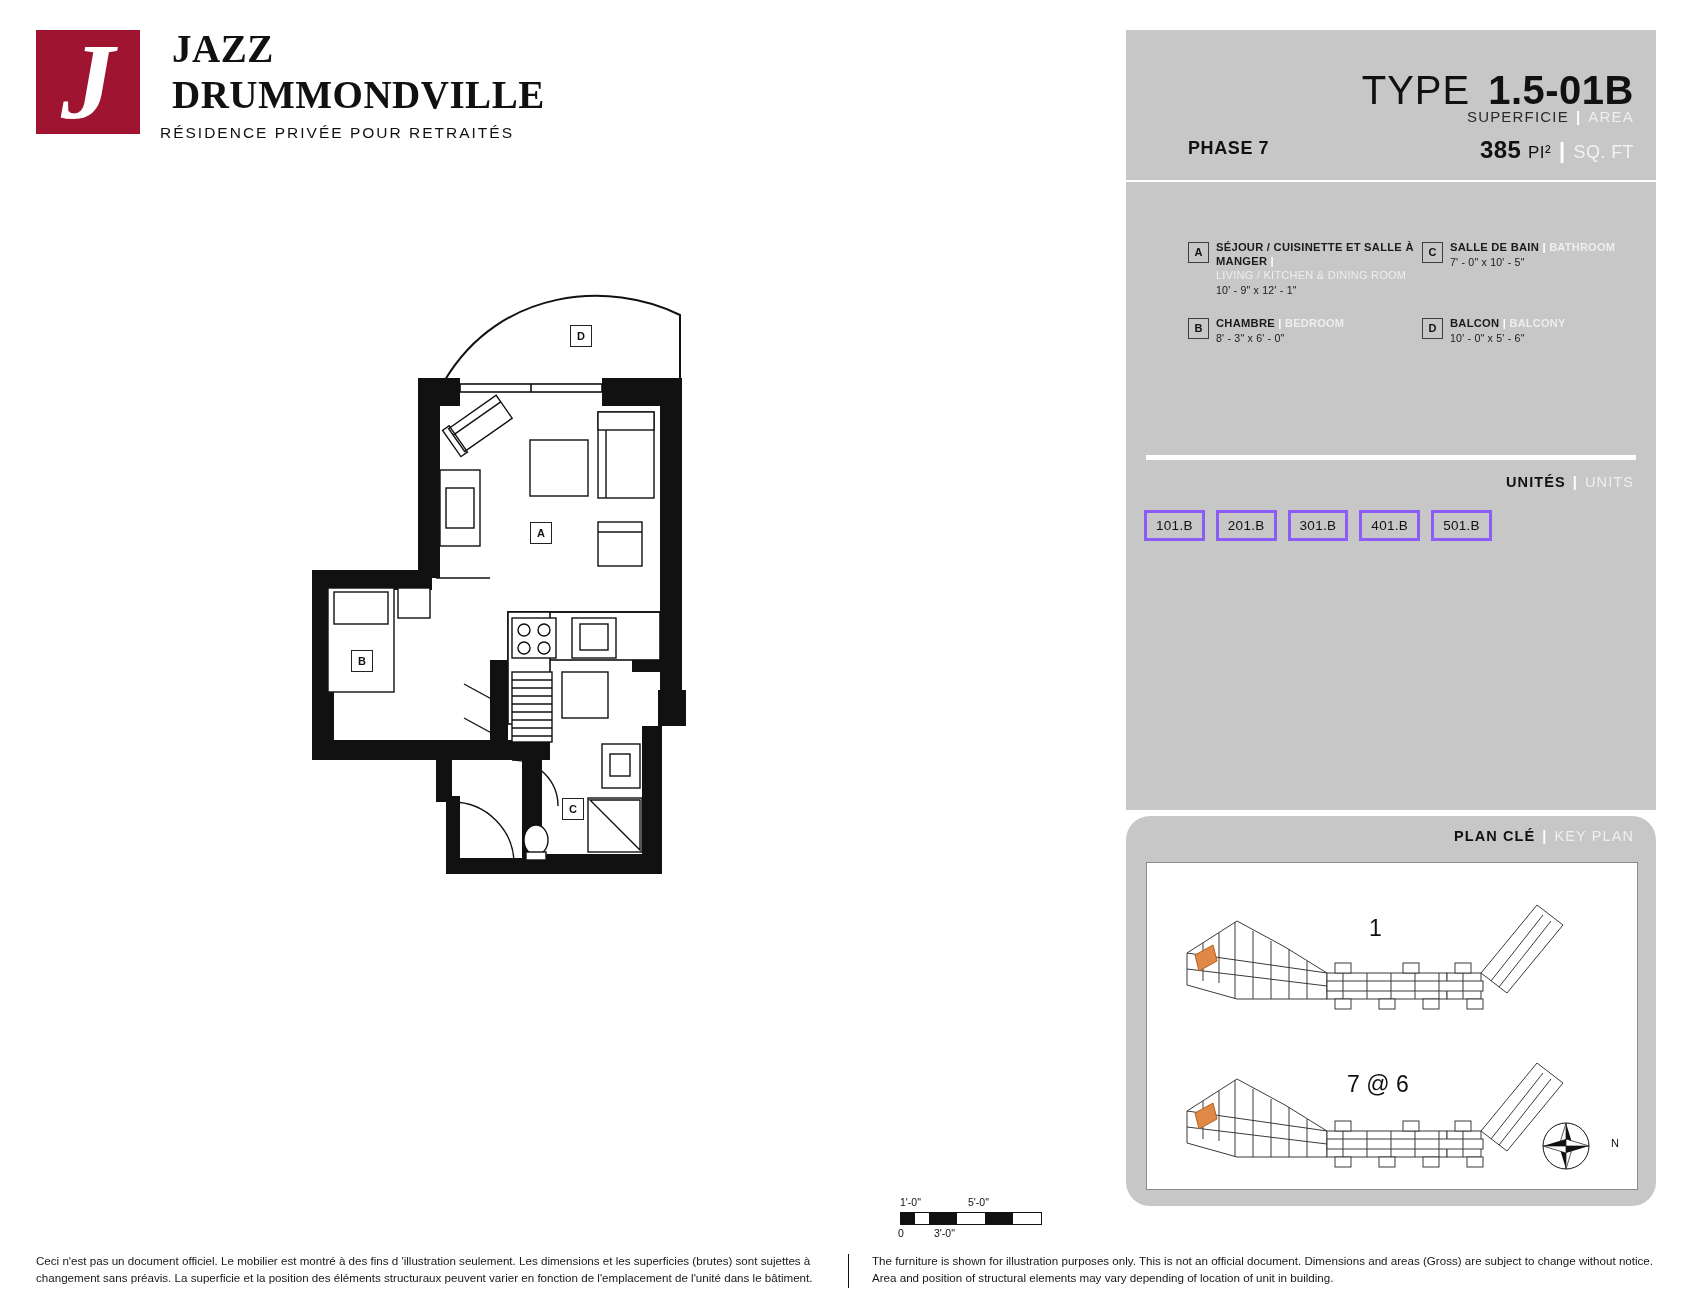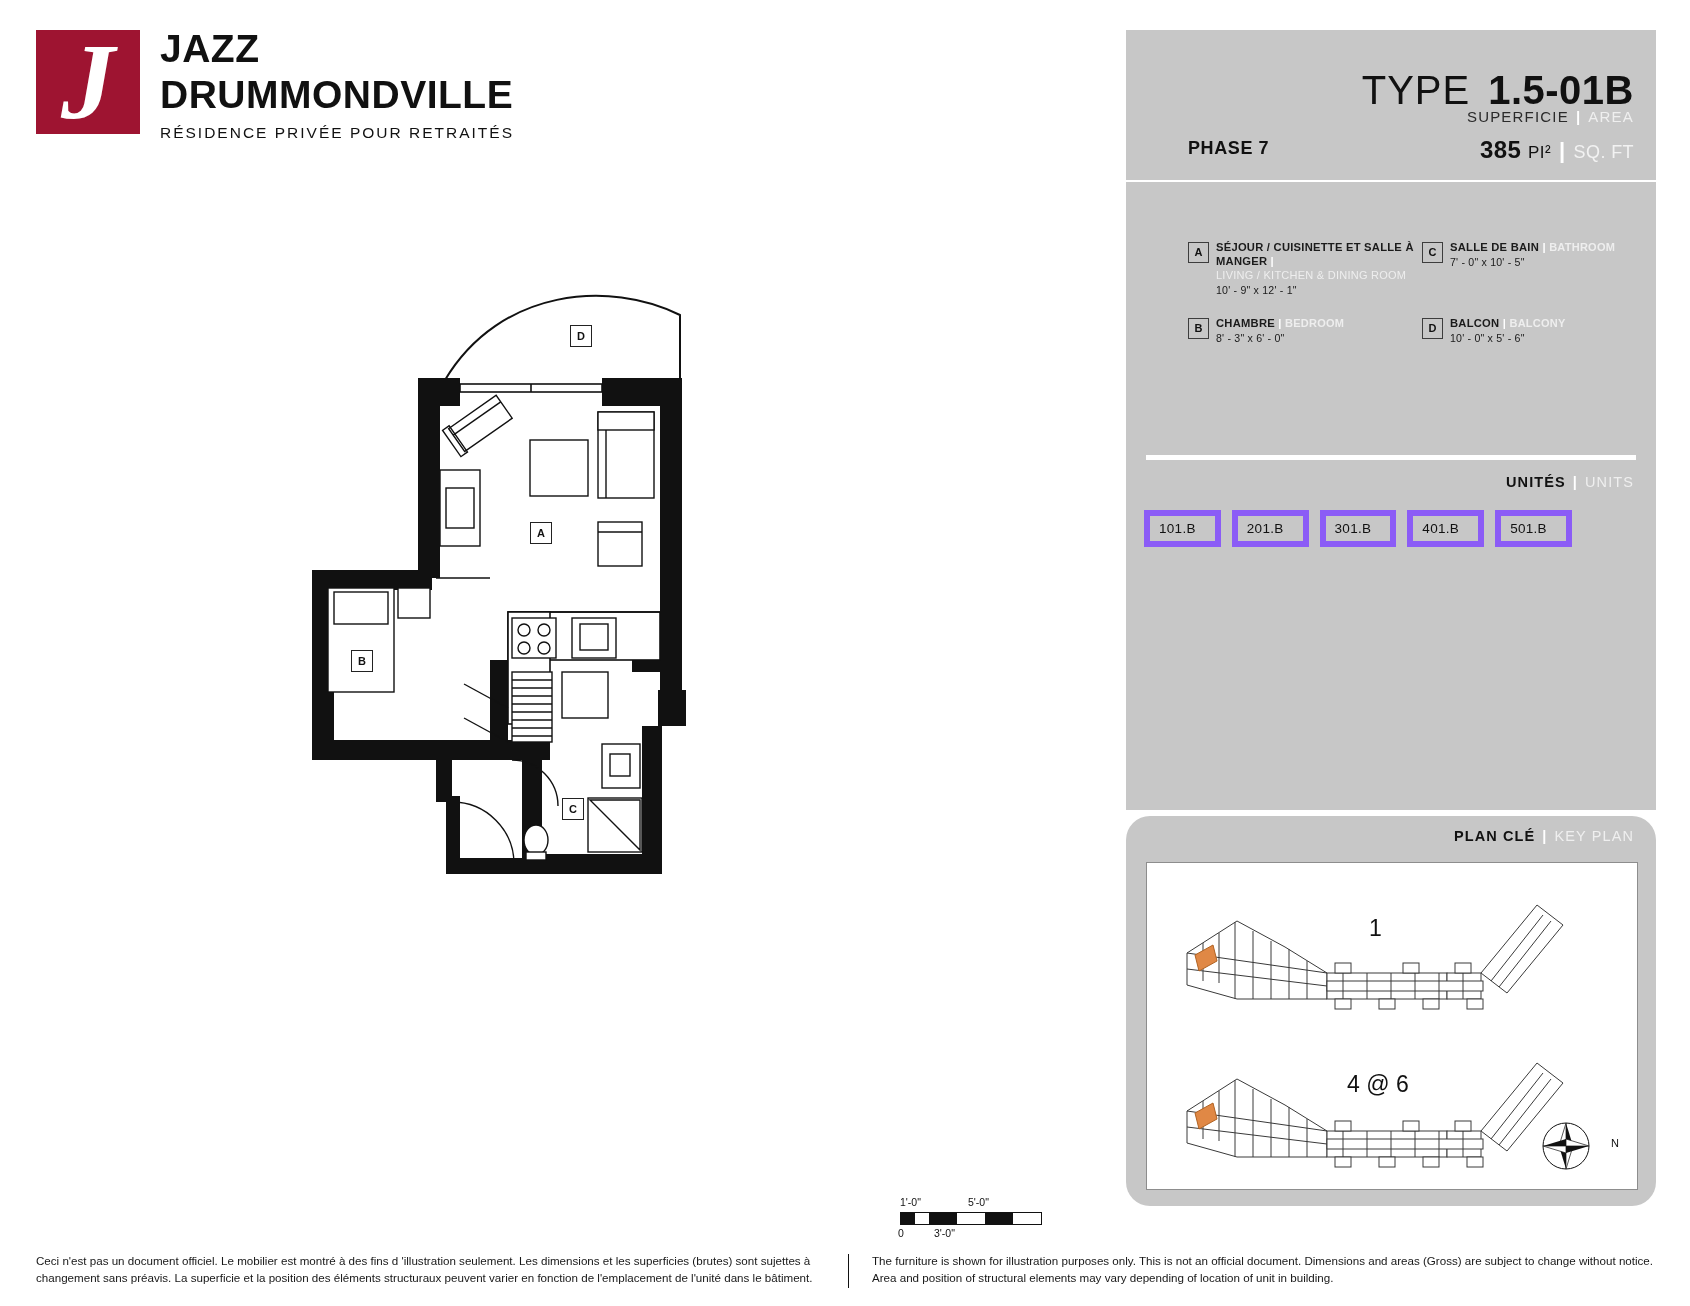--- a/index.html
+++ b/index.html
@@ -49,26 +49,27 @@
     line-height: 104px;
     text-align: center;
   }
   .logo-text {
     position: absolute;
     left: 124px;
     top: -4px;
     width: 420px;
   }
   .logo-text .l1, .logo-text .l2 {
-    font-family: Liberation Sans, sans-serif;
+    font-family: Liberation Serif, serif;
     font-weight: bold;
     font-size: 39px;
     letter-spacing: 0.5px;
     line-height: 46px;
     color: #111111;
+    margin-left: 12px;
   }
   .logo-text .l3 {
     margin-top: 6px;
     font-size: 15.5px;
     letter-spacing: 2.0px;
     color: #111111;
     font-weight: normal;
   }
 
   
@@ -210,25 +211,25 @@
   .units-title .sep { color: #ffffff; margin: 0 7px; }
   .units-title .en { color: #efefef; font-weight: normal; }
   .units-row {
     position: absolute;
     left: 18px;
     top: 480px;
     display: flex;
     gap: 11px;
   }
   .unit-chip {
-    border: 6px solid #8b5cf6;
+    border: 3px solid #8b5cf6;
     background: #c7c7c7;
     font-size: 13.5px;
     color: #111;
-    padding: 5px 19px 5px 9px;
+    padding: 5px 9px 5px 9px;
     letter-spacing: 0.3px;
   }
 
   
   .key-panel {
     position: absolute;
     left: 1126px;
     top: 816px;
     width: 530px;
     height: 390px;
@@ -515,21 +516,21 @@
             <rect x="300" y="96" width="16" height="10"></rect>
             <rect x="168" y="60" width="16" height="10"></rect>
             <rect x="236" y="60" width="16" height="10"></rect>
             <rect x="288" y="60" width="16" height="10"></rect>
             <polygon points="28,52 46,42 50,58 32,68" fill="#e08845" stroke="#b06222"></polygon>
           </g>
         </g>
       </svg>
 
       <div class="key-label" style="left:222px; top:52px;">1</div>
-      <div class="key-label" style="left:200px; top:208px;">4 @ 6</div>
+      <div class="key-label" style="left:200px; top:208px;">7 @ 6</div>
 
       <div class="compass">
         <svg width="66" height="66" viewBox="0 0 66 66">
           <circle cx="33" cy="33" r="23" fill="none" stroke="#111" stroke-width="1"></circle>
           <polygon points="33,10 40,33 33,33" fill="#111"></polygon>
           <polygon points="33,10 26,33 33,33" fill="#ffffff" stroke="#111" stroke-width="0.7"></polygon>
           <polygon points="33,56 40,33 33,33" fill="#ffffff" stroke="#111" stroke-width="0.7"></polygon>
           <polygon points="33,56 26,33 33,33" fill="#111"></polygon>
           <polygon points="10,33 33,26 33,33" fill="#111"></polygon>
           <polygon points="10,33 33,40 33,33" fill="#ffffff" stroke="#111" stroke-width="0.7"></polygon>

